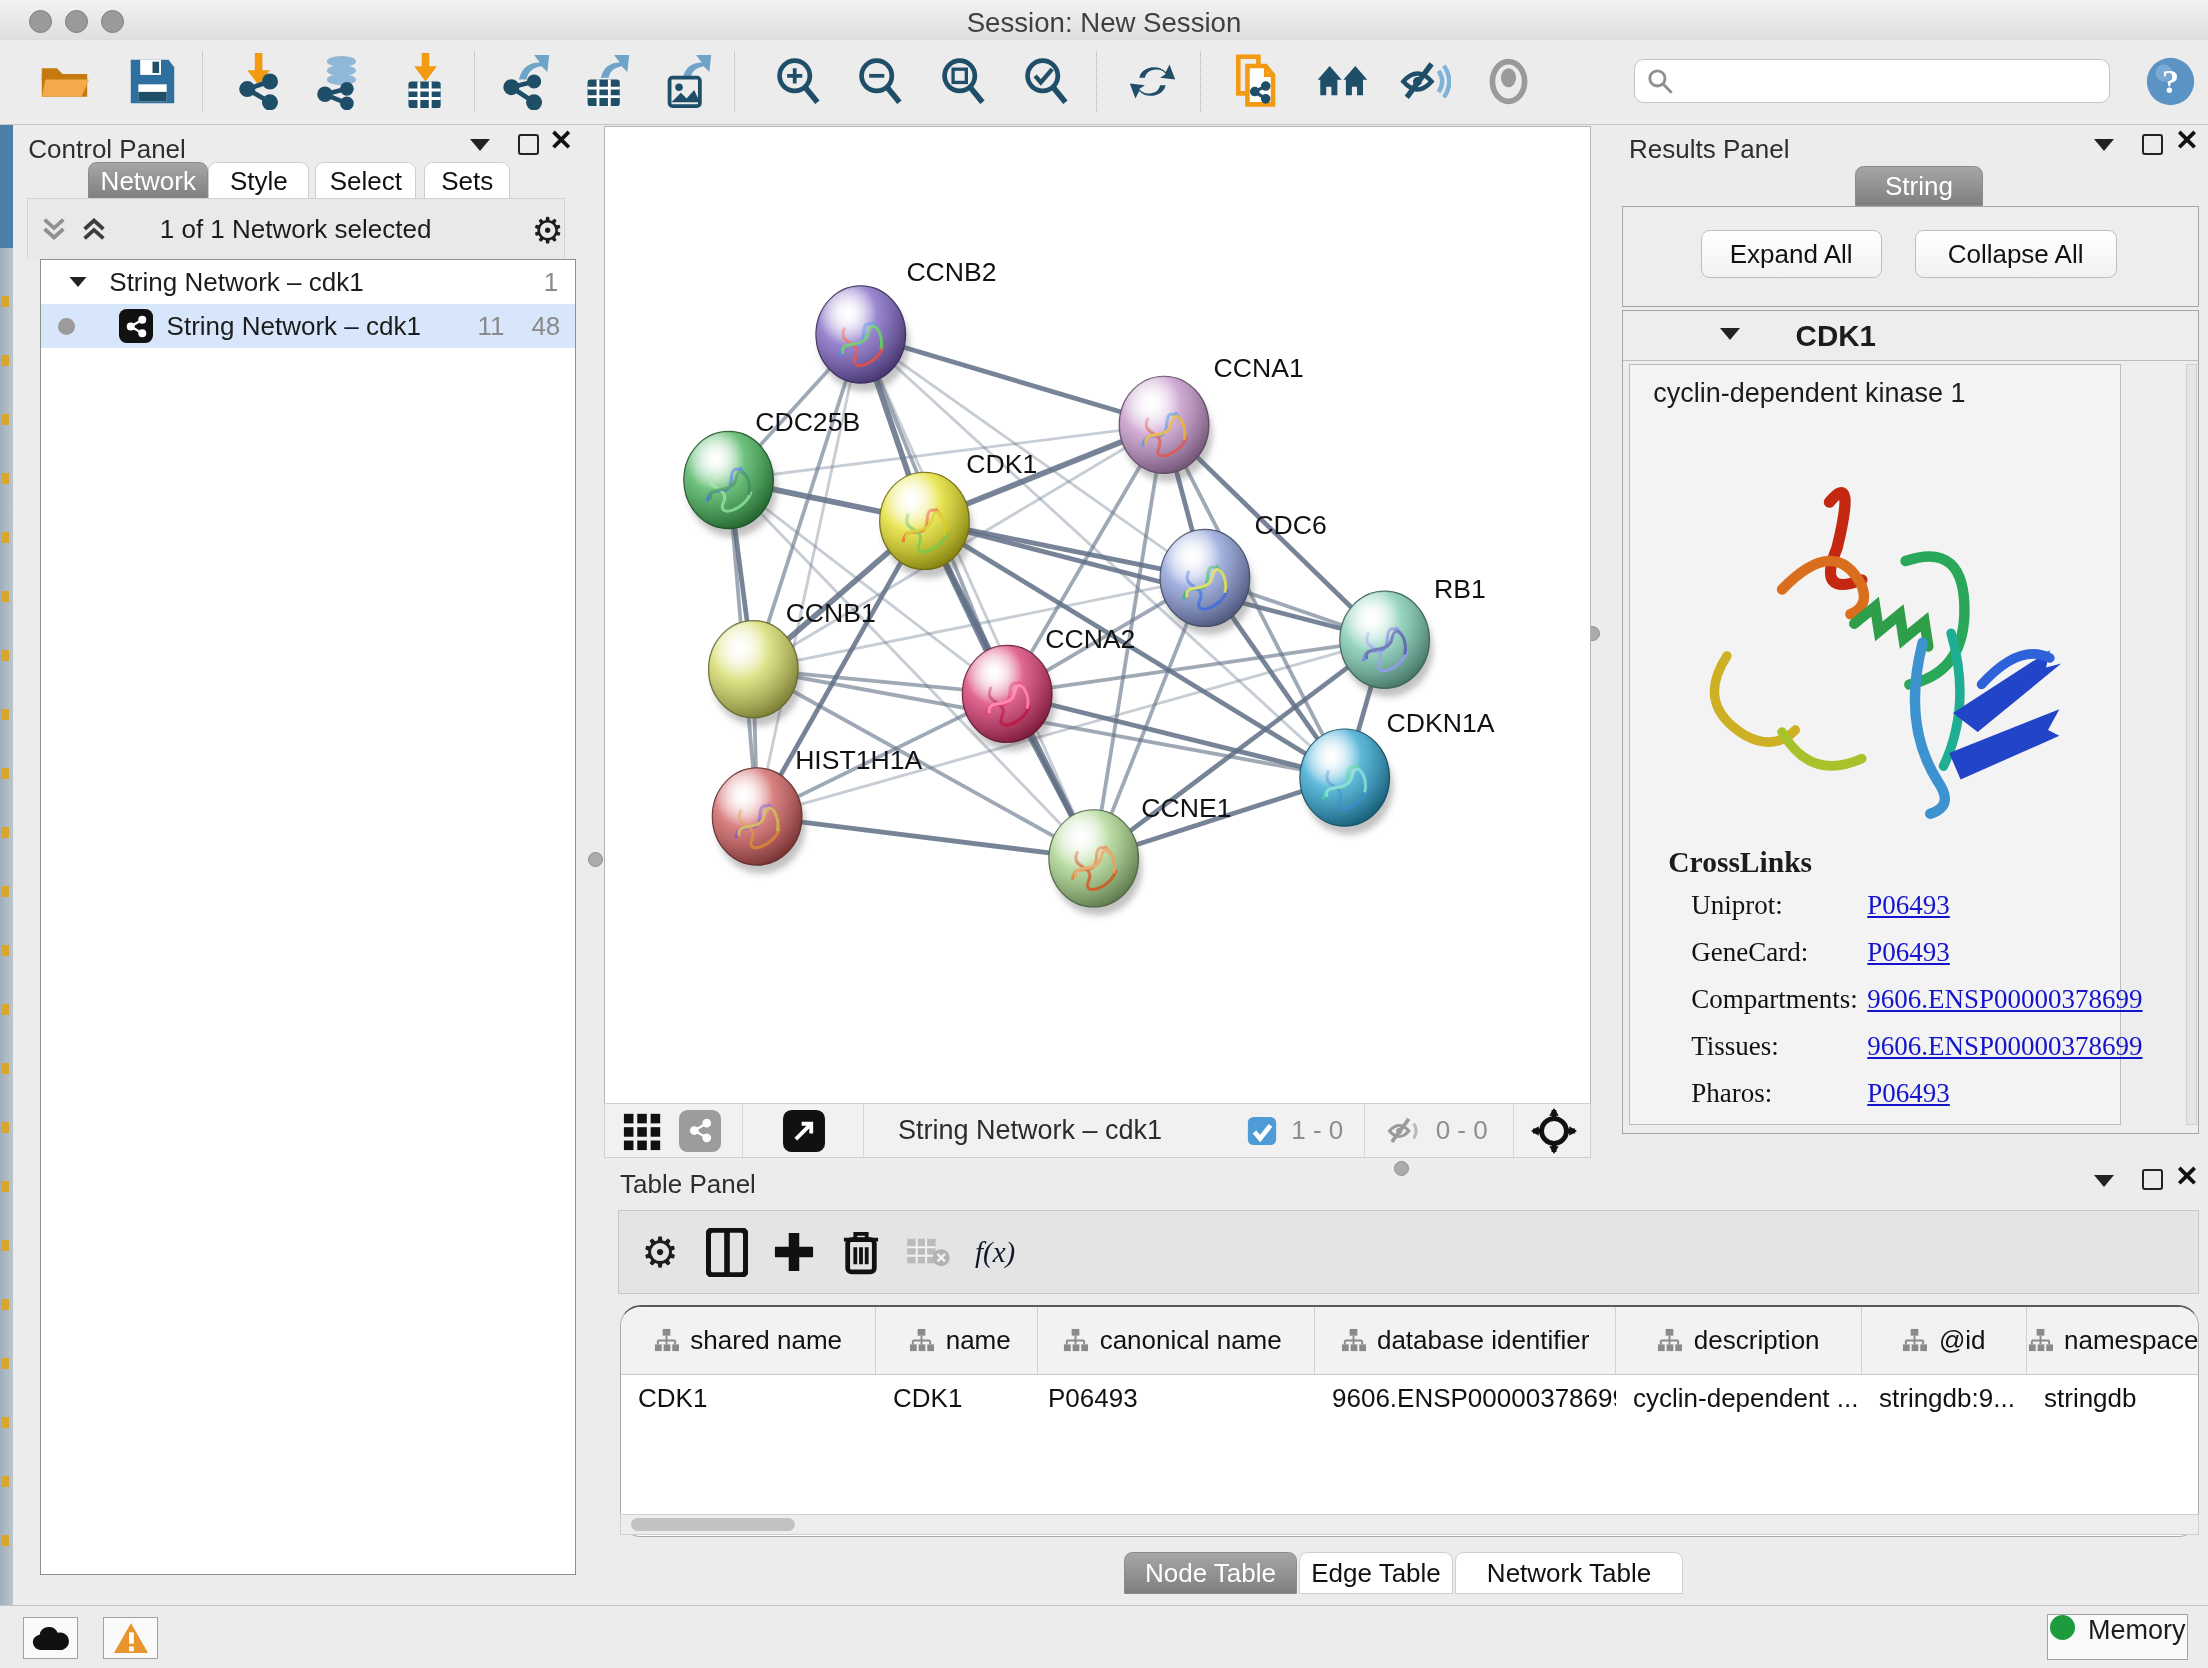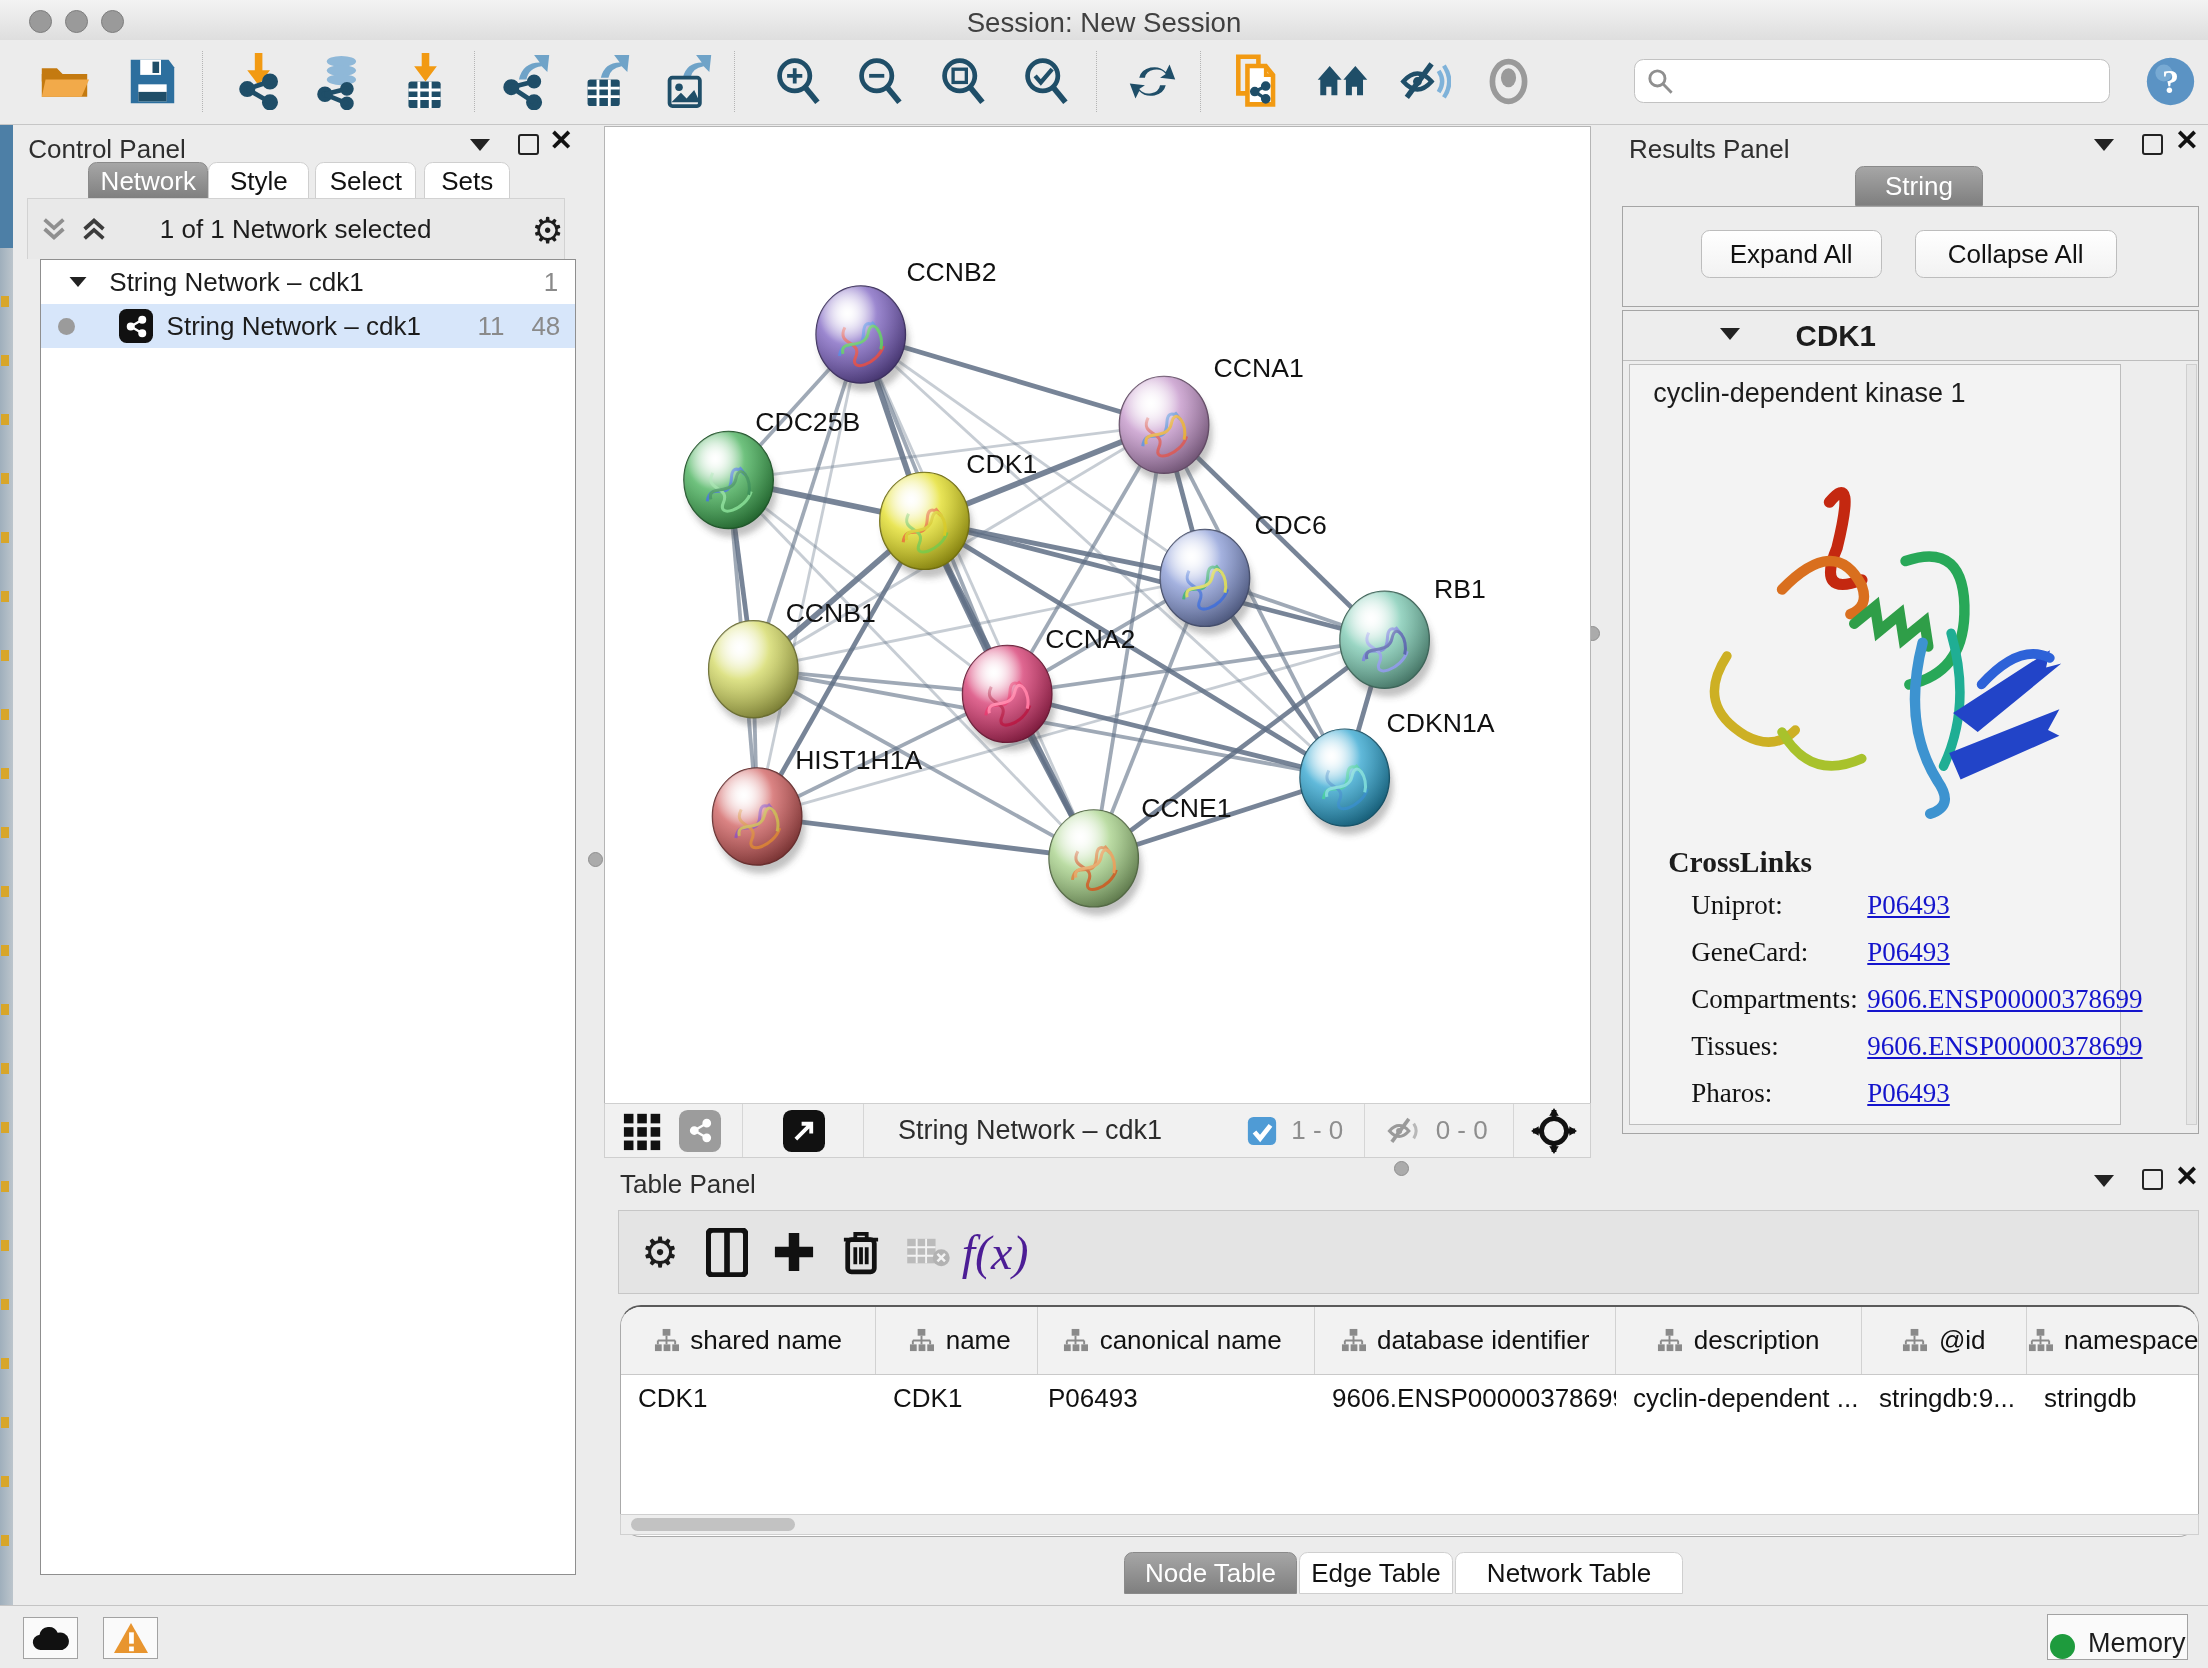--- a/index.html
+++ b/index.html
@@ -73,21 +73,21 @@
     gap:11.4px;font-size:26px;color:#111;border-right:1px solid #d2d2d2;box-sizing:border-box;overflow:hidden;}
   .tbl-c{position:absolute;top:0;height:46px;display:flex;align-items:center;font-size:26px;
     color:#111;padding-left:17px;box-sizing:border-box;overflow:hidden;white-space:nowrap;}
   .hscroll{left:620px;top:1514px;width:1579px;height:21px;background:#ededed;border:1px solid #d0d0d0;box-sizing:border-box;}
   .hthumb{left:9.5px;top:2.9px;width:164px;height:13.3px;border-radius:6.7px;background:#c2c2c2;}
   
   .statusbar{left:0;top:1605px;width:2208px;height:63px;background:#ececec;border-top:1px solid #c4c4c4;}
   .sb-btn{width:55px;height:42px;background:#fafafa;border:1.9px solid #a2a2a2;display:flex;
     align-items:center;justify-content:center;box-sizing:border-box;}
   .mem-btn{width:141px;height:46px;background:#fafafa;border:1.9px solid #a2a2a2;display:flex;
-    align-items:flex-end;justify-content:center;gap:13.3px;font-size:27px;box-sizing:border-box;}
+    align-items:flex-start;justify-content:center;gap:13.3px;font-size:27px;box-sizing:border-box;}
   .memdot{width:25px;height:25px;border-radius:50%;background:#1e9b3d;}
   
   .edgestrip{left:0;top:124px;width:13.3px;height:1545px;
     background:linear-gradient(90deg,#9fafbc,#bcc5cc);}
   .edgestrip .dots{position:absolute;left:1px;top:124px;width:7.6px;height:1313px;
     background:repeating-linear-gradient(#0000 0 48px,#d8a62a 48px 59px);}
   .edgestrip .blue{position:absolute;left:0;top:0;width:13.3px;height:124px;background:#4d7fa6;}
 </style>
 </head>
 <body>
@@ -715,21 +715,21 @@
   <div class="tp-tbi">
     <svg width="46" height="34" viewBox="0 0 48 36" opacity="0.55">
       <rect x="2" y="4" width="30" height="26" fill="#9a9a9a"></rect>
       <g stroke="#fff" stroke-width="2">
           <path d="M2 13 h30 M2 22 h30 M12 4 v26 M22 4 v26"></path>
         </g>
       <circle cx="38" cy="24" r="9" fill="#8a8a8a"></circle>
       <path d="M34 20 l8 8 M42 20 l-8 8" stroke="#fff" stroke-width="2.6"></path>
     </svg>
   </div>
-  <div class="tp-tbi" style="font-size:48px;color:#4c1d95;font-style:italic;font-family:'Liberation Serif',serif">f(x)</div>
+  <div class="tp-tbi" style="font-size:29px;color:#0f172a;font-style:italic;font-family:'Liberation Serif',serif">f(x)</div>
 </div>
 
 <div class="abs tbl">
   <div class="tbl-headrow" id="tbl-head">
       <div class="tbl-h" style="left: 0px; width: 255px;">
         <svg width="25" height="25" viewBox="0 0 26 26">
           <rect x="9" y="1" width="8" height="7" fill="#8a8a8a"></rect>
           <path d="M13 8 v5 M4 13 h18 M4 13 v4 M13 13 v4 M22 13 v4" stroke="#8a8a8a" stroke-width="2" fill="none"></path>
           <rect x="1" y="17" width="7" height="7" fill="#8a8a8a"></rect>
           <rect x="10" y="17" width="7" height="7" fill="#8a8a8a"></rect>

